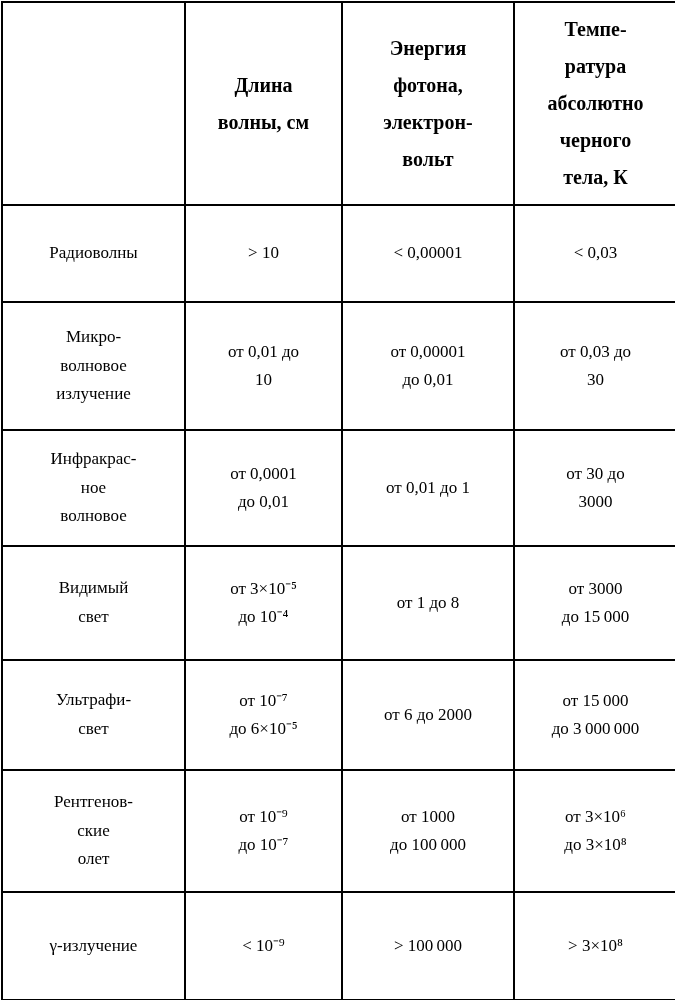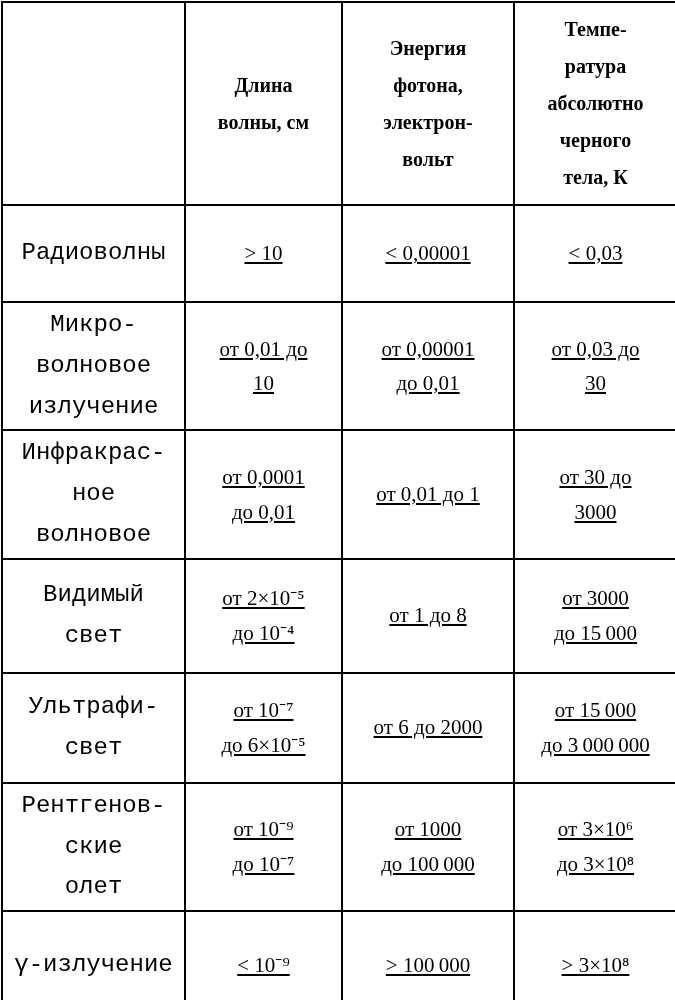--- a/index.html
+++ b/index.html
@@ -30,30 +30,29 @@
     padding: 2px 4px;
     box-sizing: border-box;
   }
   th.hdr {
     font-family: "Liberation Serif", serif;
     font-weight: bold;
     font-size: 20px;
     line-height: 1.85;
   }
   td.row-label {
-    font-family: Liberation Mono, monospace;
-    font-size: 24px;
+    font-family: Liberation Serif, serif;
+    font-size: 17px;
     line-height: 1.7;
     margin-top: 24px;
   }
   td.data-cell {
     font-family: "Liberation Serif", serif;
-    font-size: 21px;
+    font-size: 17px;
     line-height: 1.65;
-    text-decoration: underline;
   }
   
   tr.h-header { height: 203px; }
   tr.h-1 { height: 97px; }
   tr.h-2 { height: 128px; }
   tr.h-3 { height: 116px; }
   tr.h-4 { height: 114px; }
   tr.h-5 { height: 110px; }
   tr.h-6 { height: 122px; }
   tr.h-7 { height: 108px; }
@@ -110,21 +109,21 @@
       <td class="data-cell">от 0,0001
 до 0,01</td>
       <td class="data-cell">от 0,01 до 1</td>
       <td class="data-cell">от 30 до
 3000</td>
     </tr>
 
     <tr class="h-4">
       <td class="row-label">Видимый
 свет</td>
-      <td class="data-cell">от 2×10⁻⁵
+      <td class="data-cell">от 3×10⁻⁵
 до 10⁻⁴</td>
       <td class="data-cell">от 1 до 8</td>
       <td class="data-cell">от 3000
 до 15 000</td>
     </tr>
 
     <tr class="h-5">
       <td class="row-label">Ультрафи-
 свет</td>
       <td class="data-cell">от 10⁻⁷

